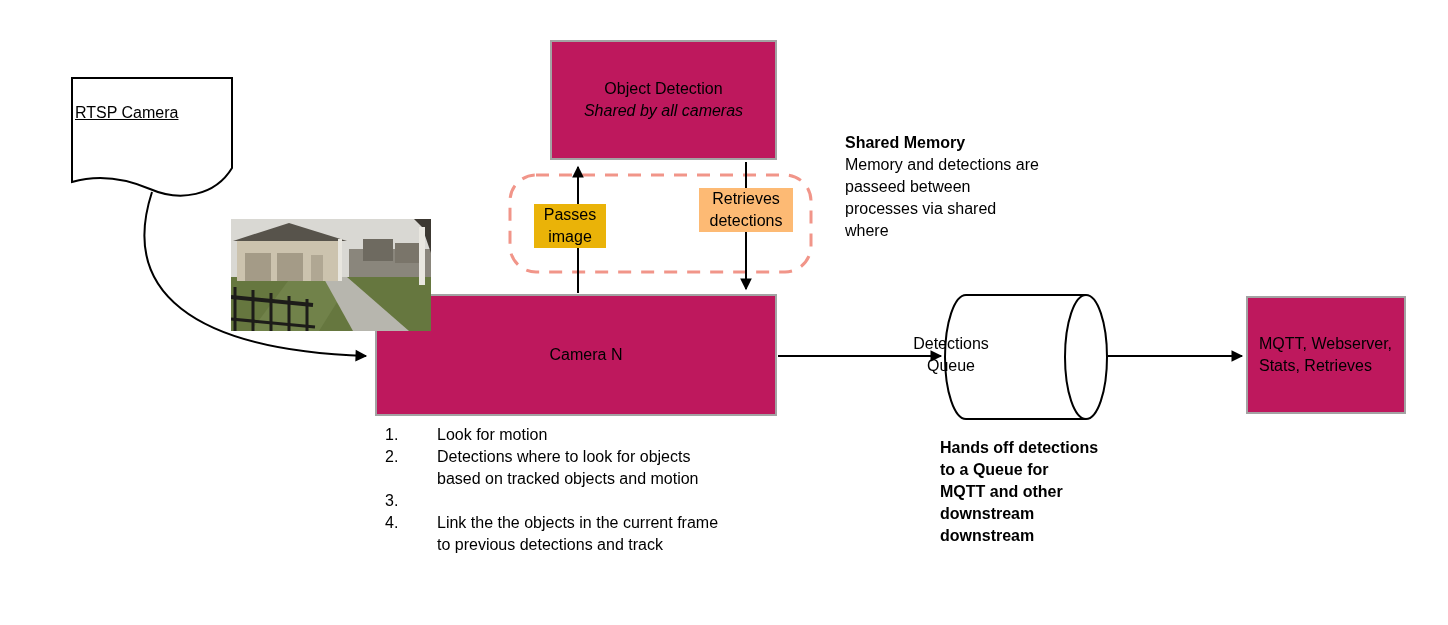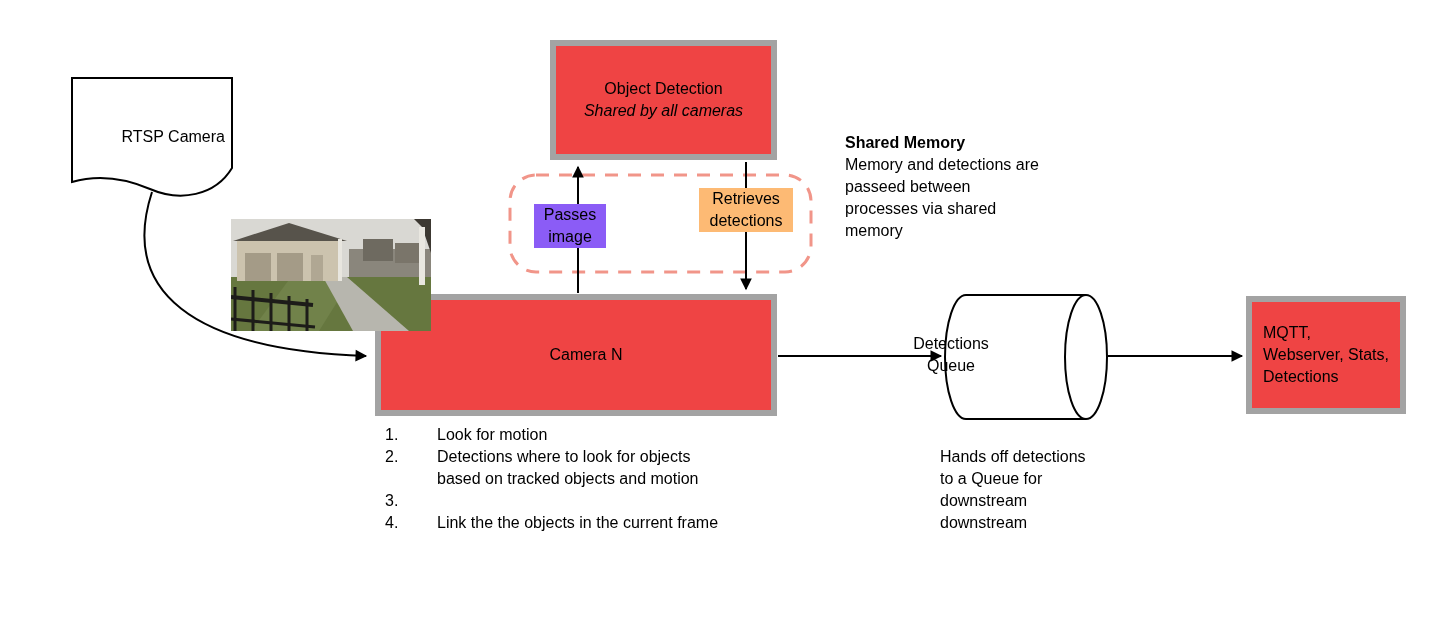--- a/index.html
+++ b/index.html
@@ -19,50 +19,50 @@
 
   svg.connectors {
     position: absolute;
     inset: 0;
     z-index: 1;
     pointer-events: none;
   }
 
   .node {
     position: absolute;
-    background: #ef4444;
-    border: 6px solid #a3a3a3;
+    background: #be185d;
+    border: 2px solid #a3a3a3;
     z-index: 2;
   }
   .node.centered {
     display: flex;
     flex-direction: column;
     align-items: center;
     justify-content: center;
     text-align: center;
   }
 
   #object-detection { left: 550px; top: 40px;  width: 227px; height: 120px; }
   #camera-n         { left: 375px; top: 294px; width: 402px; height: 122px; padding-left: 20px; }
   #outputs          { left: 1246px; top: 296px; width: 160px; height: 118px;
                       display: flex; align-items: center; padding: 0 11px; }
 
   .italic { font-style: italic; }
   .bold   { font-weight: bold; }
 
   .label { position: absolute; z-index: 4; }
 
-  #rtsp-label      { left: 75px;  top: 126px; width: 150px; text-align: right; }
-  #passes-label    { left: 534px; top: 204px; width: 72px;  text-align: center; background: #8b5cf6; }
+  #rtsp-label      { left: 75px;  top: 102px; width: 150px; text-align: left; text-decoration: underline; }
+  #passes-label    { left: 534px; top: 204px; width: 72px;  text-align: center; background: #eab308; }
   #retrieves-label { left: 699px; top: 188px; width: 94px;  text-align: center; background: #fdba74; }
   #queue-label     { left: 896px; top: 333px; width: 110px; text-align: center; z-index: 2; }
 
   #shared-memory-note { left: 845px; top: 132px; width: 212px; }
   #fetch-note         { left: 45px;  top: 342px; width: 182px; }
-  #queue-note         { left: 940px; top: 446px; width: 182px; }
+  #queue-note         { left: 940px; top: 437px; width: 182px; font-weight: bold; }
 
   #camera-steps { left: 385px; top: 424px; width: 400px; z-index: 2; }
   .step { display: flex; }
   .step-num { width: 52px; flex: 0 0 52px; }
   .step-text { flex: 1; }
 
   #camera-snapshot {
     position: absolute;
     left: 231px; top: 219px;
     width: 200px; height: 112px;
@@ -105,40 +105,41 @@
   <div class="node centered" id="object-detection">
     <div>Object Detection</div>
     <div class="italic">Shared by all cameras</div>
   </div>
 
   <div class="node centered" id="camera-n">
     <div>Camera N</div>
   </div>
 
   <div class="node" id="outputs">
-    <div>MQTT, Webserver, Stats, Detections</div>
+    <div>MQTT, Webserver, Stats, Retrieves</div>
   </div>
 
   <div class="label" id="queue-label">Detections Queue</div>
 
   <div class="label" id="passes-label">Passes image</div>
   <div class="label" id="retrieves-label">Retrieves detections</div>
 
   <div class="label" id="shared-memory-note">
     <div class="bold">Shared Memory</div>
     <div>Memory and detections are</div>
     <div>passeed between</div>
     <div>processes via shared</div>
-    <div>memory</div>
+    <div>where</div>
   </div>
 
 
   <div class="label" id="queue-note">
     <div>Hands off detections</div>
     <div>to a Queue for</div>
+    <div>MQTT and other</div>
     <div>downstream</div>
     <div>downstream</div>
   </div>
 
   <div class="label" id="camera-steps">
     <div class="step">
       <div class="step-num">1.</div>
       <div class="step-text">
         <div>Look for motion</div>
         <div></div>
@@ -151,20 +152,21 @@
         <div>based on tracked objects and motion</div>
       </div>
     </div>
     <div class="step">
       <div class="step-num">3.</div>
     </div>
     <div class="step">
       <div class="step-num">4.</div>
       <div class="step-text">
         <div>Link the the objects in the current frame</div>
+        <div>to previous detections and track</div>
       </div>
     </div>
   </div>
 
   <div id="camera-snapshot">
     <svg viewBox="0 0 200 112" preserveAspectRatio="none">
       <rect width="200" height="112" fill="#d9d8d3"></rect>
       <g>
         <rect x="118" y="30" width="82" height="28" fill="#8a867c"></rect>
         <rect x="132" y="20" width="30" height="22" fill="#6e6a60"></rect>

